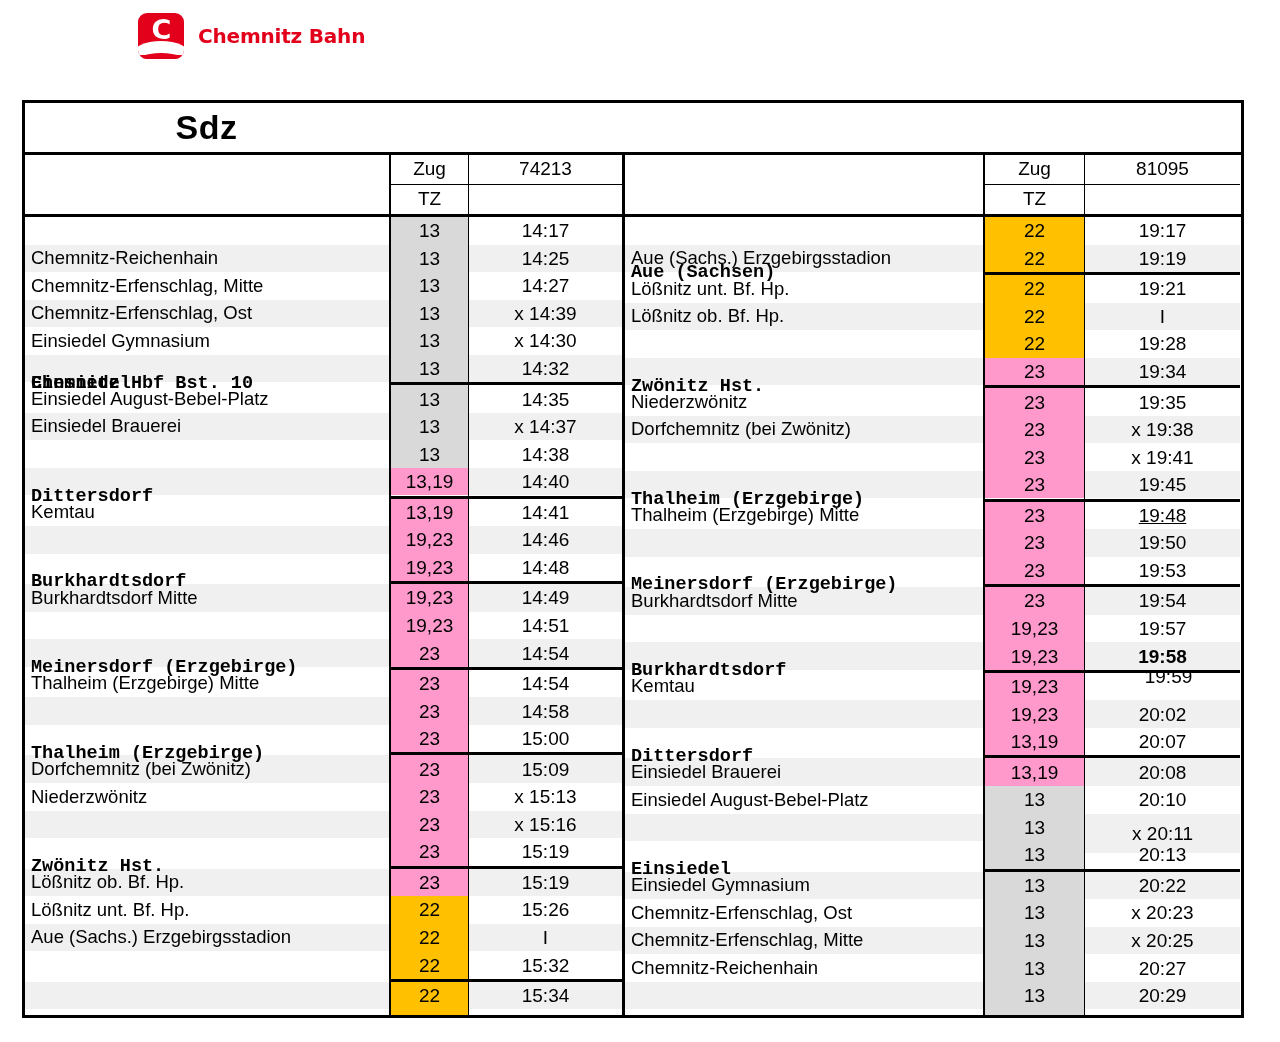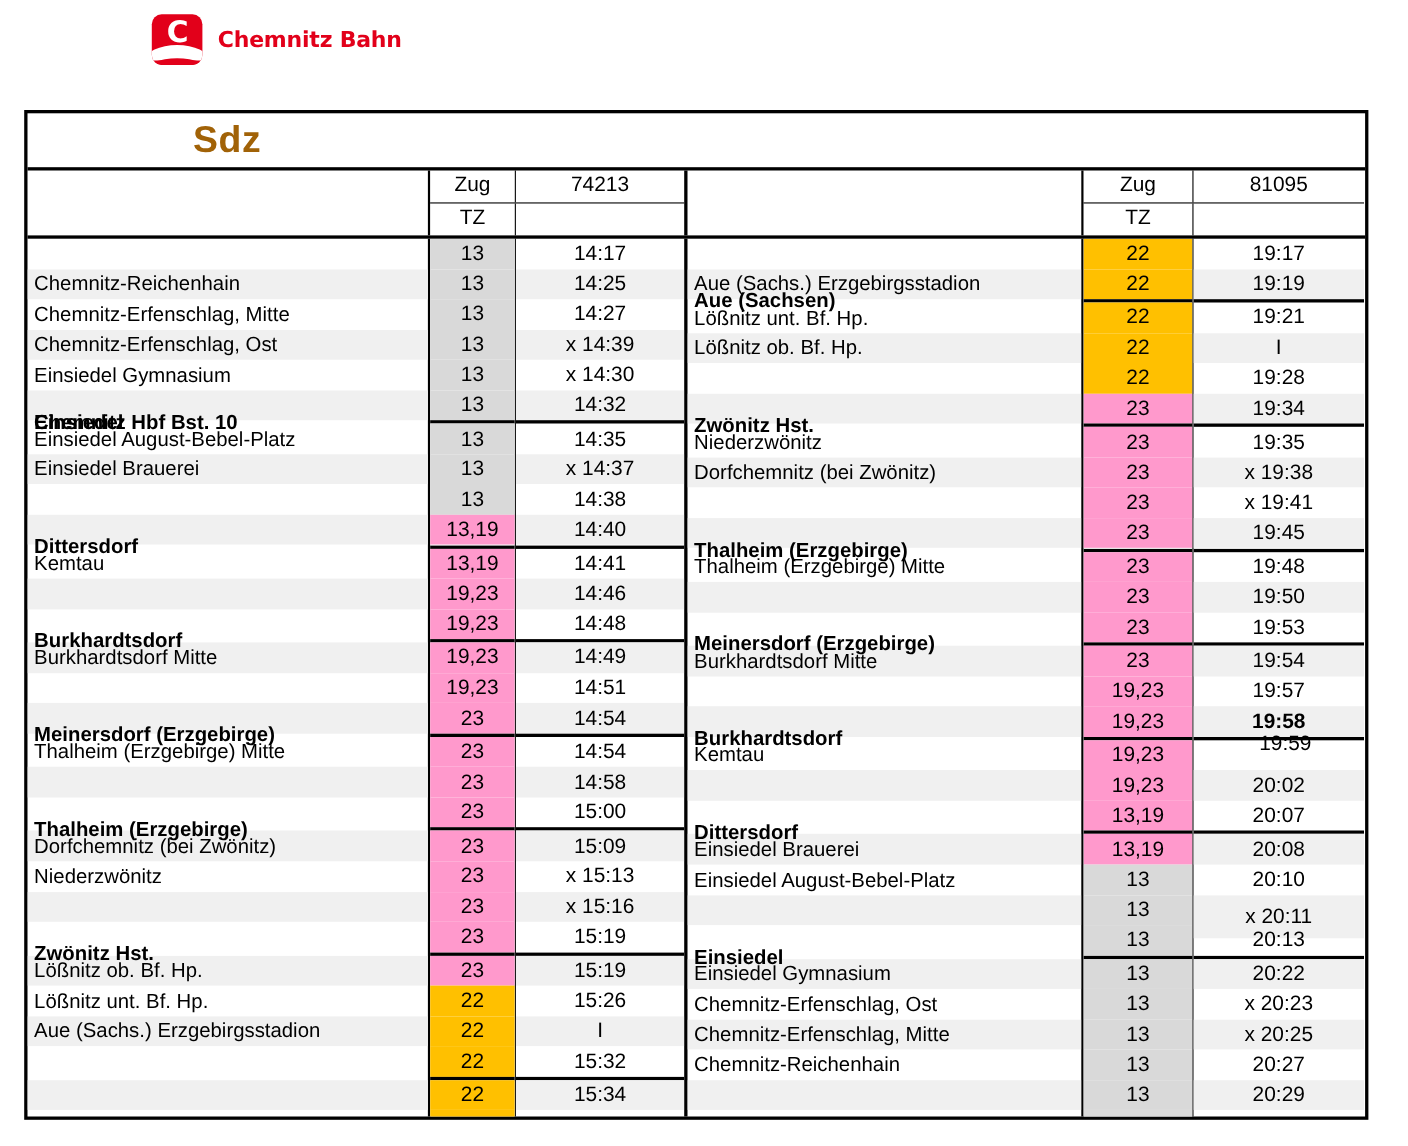--- a/index.html
+++ b/index.html
@@ -70,21 +70,21 @@
 
   
   #title-band {
     display: flex;
     height: 52px;
     border-bottom: 3px solid #000;
   }
   #title-sdz {
     width: 363px;
     display: flex; align-items: center; justify-content: center;
-    font-size: 34px; font-weight: 700; color: #a16207;
+    font-size: 34px; font-weight: 700; color: #000000;
     letter-spacing: 0.5px;
   }
   #title-main {
     flex: 1;
     display: flex; align-items: center; justify-content: center;
     font-size: 29px; font-weight: 700; color: #000;
     white-space: nowrap;
     letter-spacing: -0.3px;
     padding-right: 8px;
   }
@@ -145,21 +145,21 @@
 
   .st {
     position: absolute;
     left: 6px; right: 2px;
     font-size: 18.5px;
     color: #000;
     line-height: 1;
     white-space: nowrap;
     display: flex; align-items: center;
   }
-  .st.bf { font-weight: 700; }
+  .st.bf { font-weight: 700; font-family: Liberation Mono, monospace; }
 
   
   .stripe {
     position: absolute;
     left: 0; right: 0;
     background: #f0f0f0;
   }
 
   
   .col-tz, .col-time {
@@ -439,21 +439,21 @@
           <div class="cell" style="top: 58.1px; height: 27.55px;">19:21</div>
           <div class="cell alt" style="top: 85.65px; height: 27.55px;">I</div>
           <div class="cell" style="top: 113.2px; height: 27.55px;">19:28</div>
           <div class="cell alt" style="top: 140.75px; height: 27.55px;">19:34</div>
           <div class="blocksep" style="left: 0px; right: 0px; top: 168.3px;"></div>
           <div class="cell" style="top: 171.3px; height: 27.55px;">19:35</div>
           <div class="cell alt" style="top: 198.85px; height: 27.55px;">x 19:38</div>
           <div class="cell" style="top: 226.4px; height: 27.55px;">x 19:41</div>
           <div class="cell alt" style="top: 253.95px; height: 27.55px;">19:45</div>
           <div class="blocksep" style="left: 0px; right: 0px; top: 281.5px;"></div>
-          <div class="cell" style="top: 284.5px; height: 27.55px;">19:48</div>
+          <div class="cell" style="top: 284.5px; height: 27.55px; text-decoration: underline;">19:48</div>
           <div class="cell alt" style="top: 312.05px; height: 27.55px;">19:50</div>
           <div class="cell" style="top: 339.6px; height: 27.55px;">19:53</div>
           <div class="blocksep" style="left: 0px; right: 0px; top: 367.15px;"></div>
           <div class="cell alt" style="top: 370.15px; height: 27.55px;">19:54</div>
           <div class="cell" style="top: 397.7px; height: 27.55px;">19:57</div>
           <div class="cell alt" style="top: 425.25px; height: 27.55px; font-weight: bold;">19:58</div>
           <div class="blocksep" style="left: 0px; right: 0px; top: 452.8px;"></div>
           <div class="cell" style="top: 446px; height: 27.55px; margin-left: 12px;">19:59</div>
           <div class="cell alt" style="top: 483.35px; height: 27.55px;">20:02</div>
           <div class="cell" style="top: 510.9px; height: 27.55px;">20:07</div>

